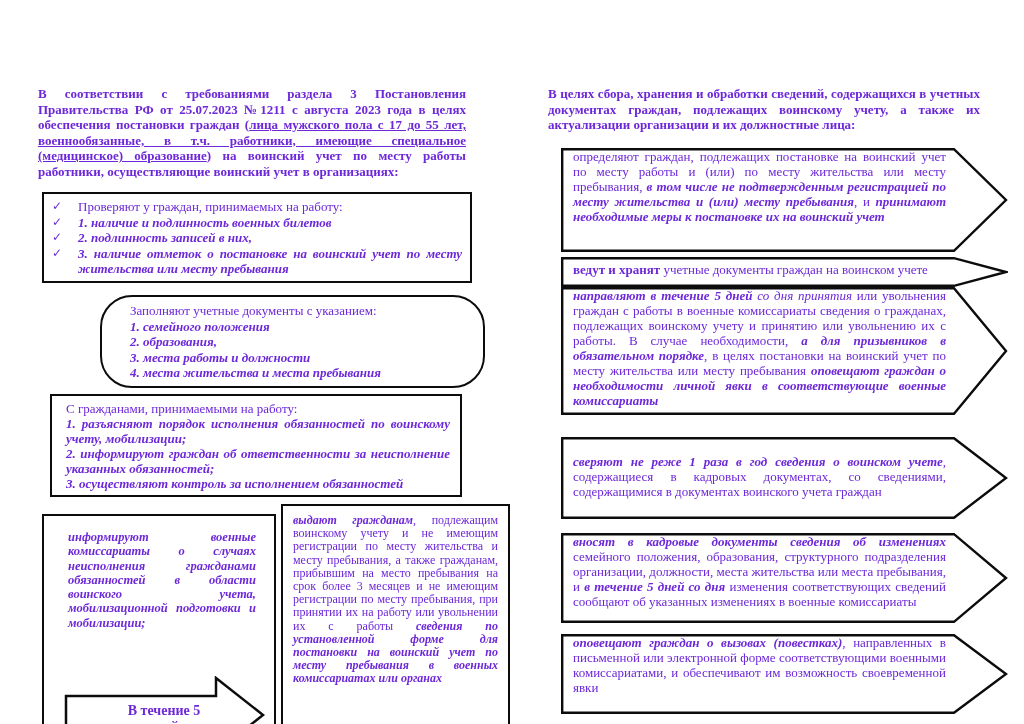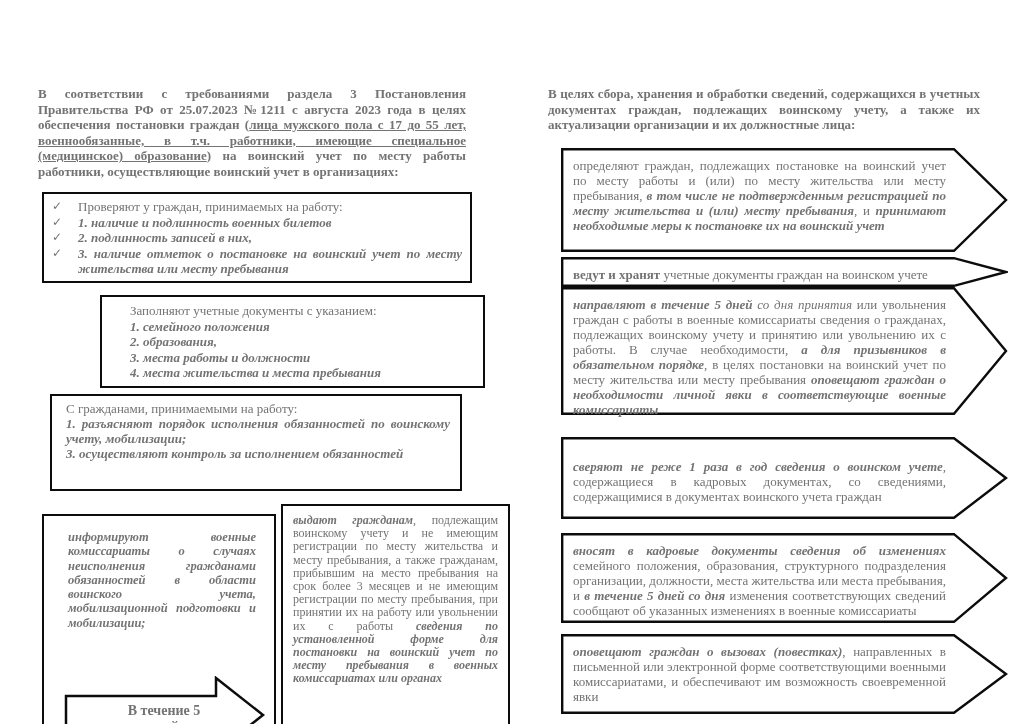--- a/index.html
+++ b/index.html
@@ -1,19 +1,19 @@
 <!DOCTYPE html>
 <html><head>
 <meta charset="utf-8">
 <style>
   * { margin:0; padding:0; box-sizing:border-box; }
   html,body { background:#ffffff; }
   .page {
     position:relative; width:1024px; height:724px; overflow:hidden;
-    background:#ffffff; color:#737373;
+    background:#ffffff; color:#6d28d9;
     font-family:"Liberation Serif","DejaVu Serif",serif;
   }
   .abs { position:absolute; }
   .intro { font-weight:bold; text-align:justify; font-size:13px; line-height:15.5px; }
   .box { border:2px solid #0c0c0c; background:#fff; }
   .seg-b { font-weight:700; }
   .seg-i { font-style:italic;text-align:right; }
   .seg-u { text-decoration:underline; }
   .line { display:flex; align-items:flex-start; }
   .line-text { flex:1; text-align:justify; }
@@ -24,21 +24,21 @@
   }
   .checklist-box { font-size:13px; line-height:15.5px; padding:5px 8px 4px 8px; }
   .fill-box  { font-size:13px; line-height:15.5px; padding:6px 10px 5px 28px; }
   .hired-box { font-size:13px; line-height:15px;  padding:5px 10px 4px 14px; }
   .inform-box{ font-size:12.5px; line-height:14.3px; padding:14px 18px 0 24px; text-align:justify; }
   .issue-box { font-size:12px; line-height:13.2px; padding:8px 10px; text-align:justify; }
   .arrow-box { position:absolute; left:561px; width:447px; }
   .arrow-box svg { position:absolute; left:0; top:0; }
   .arrow-text {
     position:relative; z-index:1; font-size:13px; line-height:15px;
-    text-align:justify; padding:10px 62px 4px 12px; height:100%;font-family:Liberation Serif, serif;
+    text-align:justify; padding:1px 62px 4px 12px; height:100%;font-family:Liberation Serif, serif;
   }
   .v-center { display:flex; align-items:center; }
   .v-center .inner-text { width:100%; text-align:justify; }
   .block-arrow-wrap { left:64px; top:676px; width:202px; height:78px; }
   .block-arrow-label {
     position:absolute; left:2px; top:27px; width:150px; text-align:center;
     font-weight:bold; font-size:14px;padding-left:46px;
   }
 </style>
 </head>
@@ -63,21 +63,21 @@
             <span class="check">✓</span>
             <span class="line-text"><span class="seg-b seg-i">2. подлинность записей в них,</span></span>
           </div>
           <div class="line">
             <span class="check">✓</span>
             <span class="line-text"><span class="seg-b seg-i">3. наличие отметок о постановке на воинский учет по месту жительства или месту пребывания</span></span>
           </div>
         </div>
     </div>
 
-    <div class="abs box fill-box align-left" style="left:100px; top:295px; width:385px; min-height:86px;">
+    <div class="abs box fill-box align-left" style="left:100px; top:295px; width:385px; min-height:86px;border-radius:32px;">
       <div>
           <div class="line">
             <span class="line-text"><span>Заполняют учетные документы с указанием:</span></span>
           </div>
           <div class="line">
             <span class="line-text"><span class="seg-b seg-i">1. семейного положения</span></span>
           </div>
           <div class="line">
             <span class="line-text"><span class="seg-b seg-i">2. образования,</span></span>
           </div>
@@ -90,20 +90,23 @@
         </div>
     </div>
 
     <div class="abs box hired-box" style="left:50px; top:394px; width:412px; min-height:97px;">
       <div>
           <div class="line">
             <span class="line-text"><span>С гражданами, принимаемыми на работу:</span></span>
           </div>
           <div class="line">
             <span class="line-text"><span class="seg-b seg-i">1. разъясняют порядок исполнения обязанностей по воинскому учету, мобилизации;</span></span>
+          </div>
+          <div class="line">
+            <span class="line-text"><span class="seg-b seg-i">2. информируют граждан об ответственности за неисполнение указанных обязанностей;</span></span>
           </div>
           <div class="line">
             <span class="line-text"><span class="seg-b seg-i">3. осуществляют контроль за исполнением обязанностей</span></span>
           </div>
         </div>
     </div>
 
     <div class="abs box inform-box" style="left:42px; top:514px; width:234px; height:226px;"><span class="seg-b seg-i">информируют военные комиссариаты о случаях неисполнения гражданами обязанностей в области воинского учета, мобилизационной подготовки и мобилизации;</span></div>
 
     <div class="abs block-arrow-wrap">

